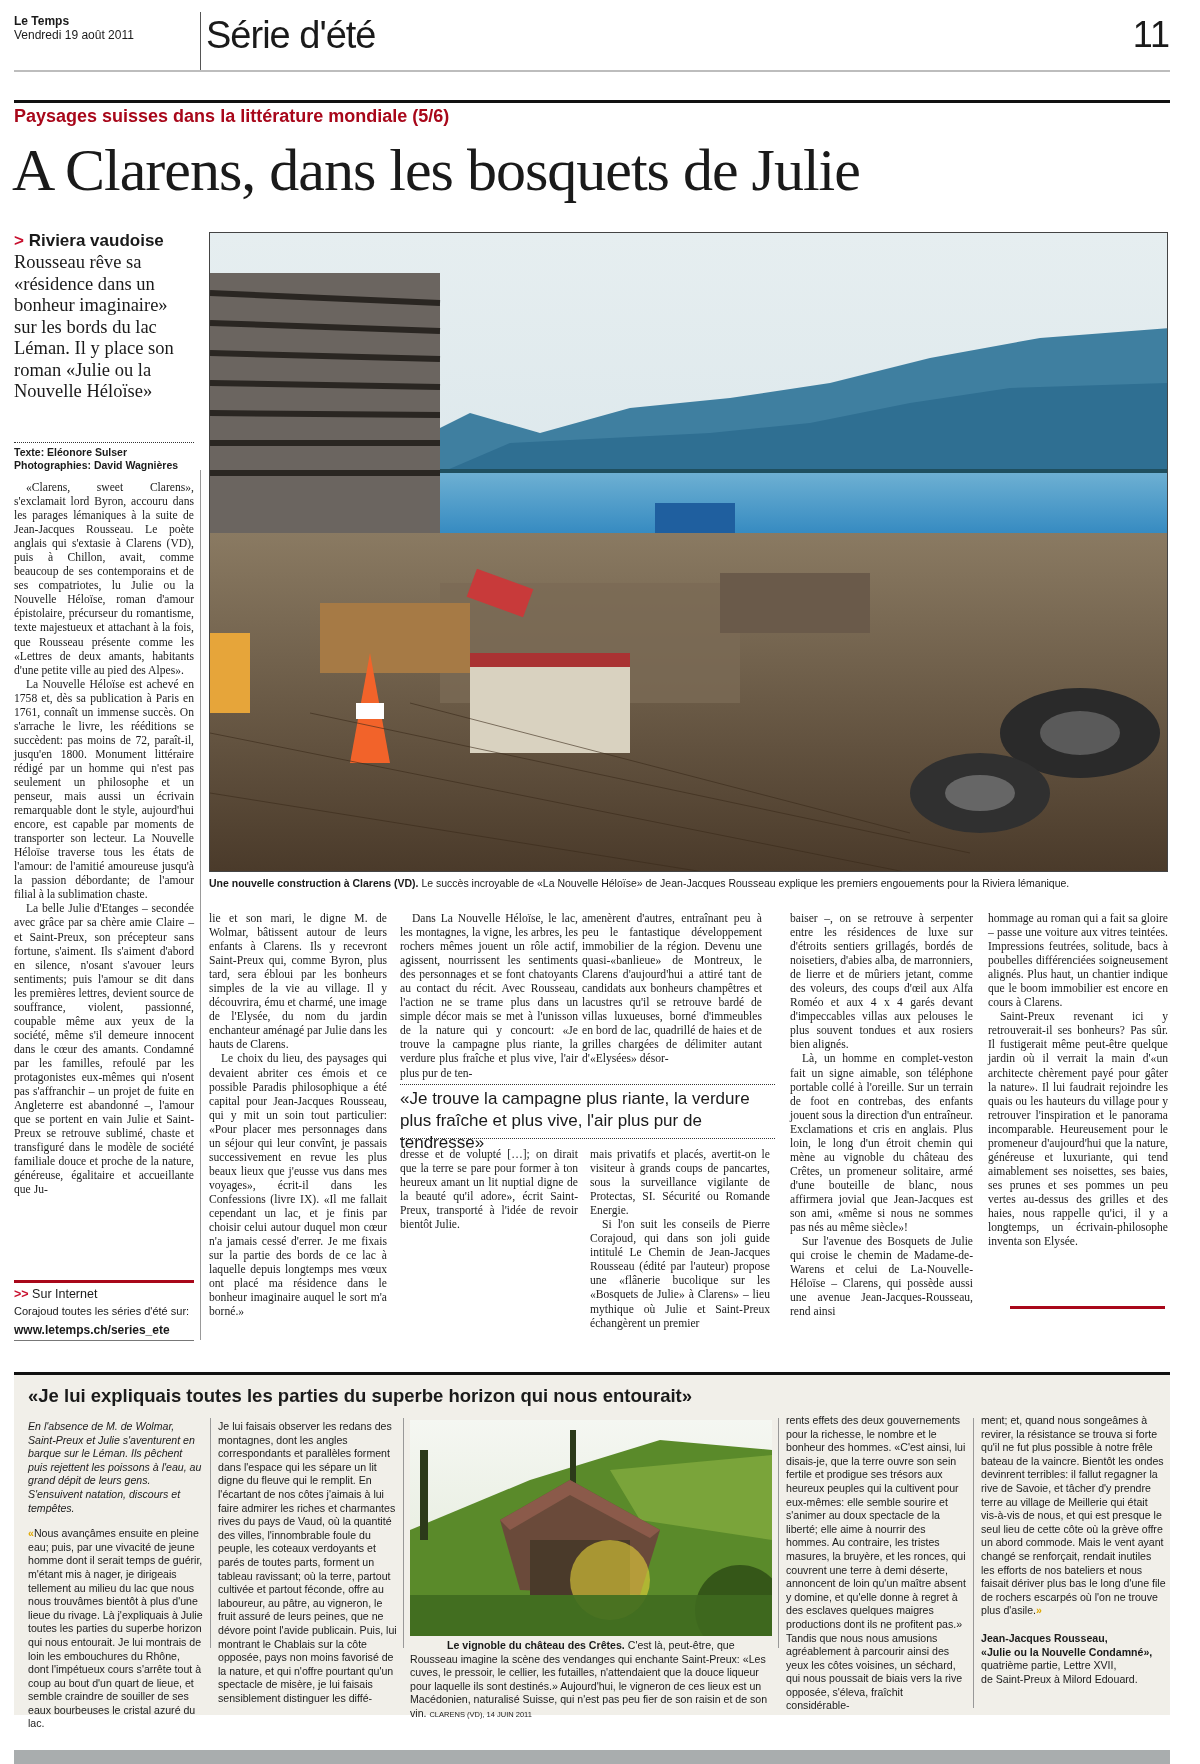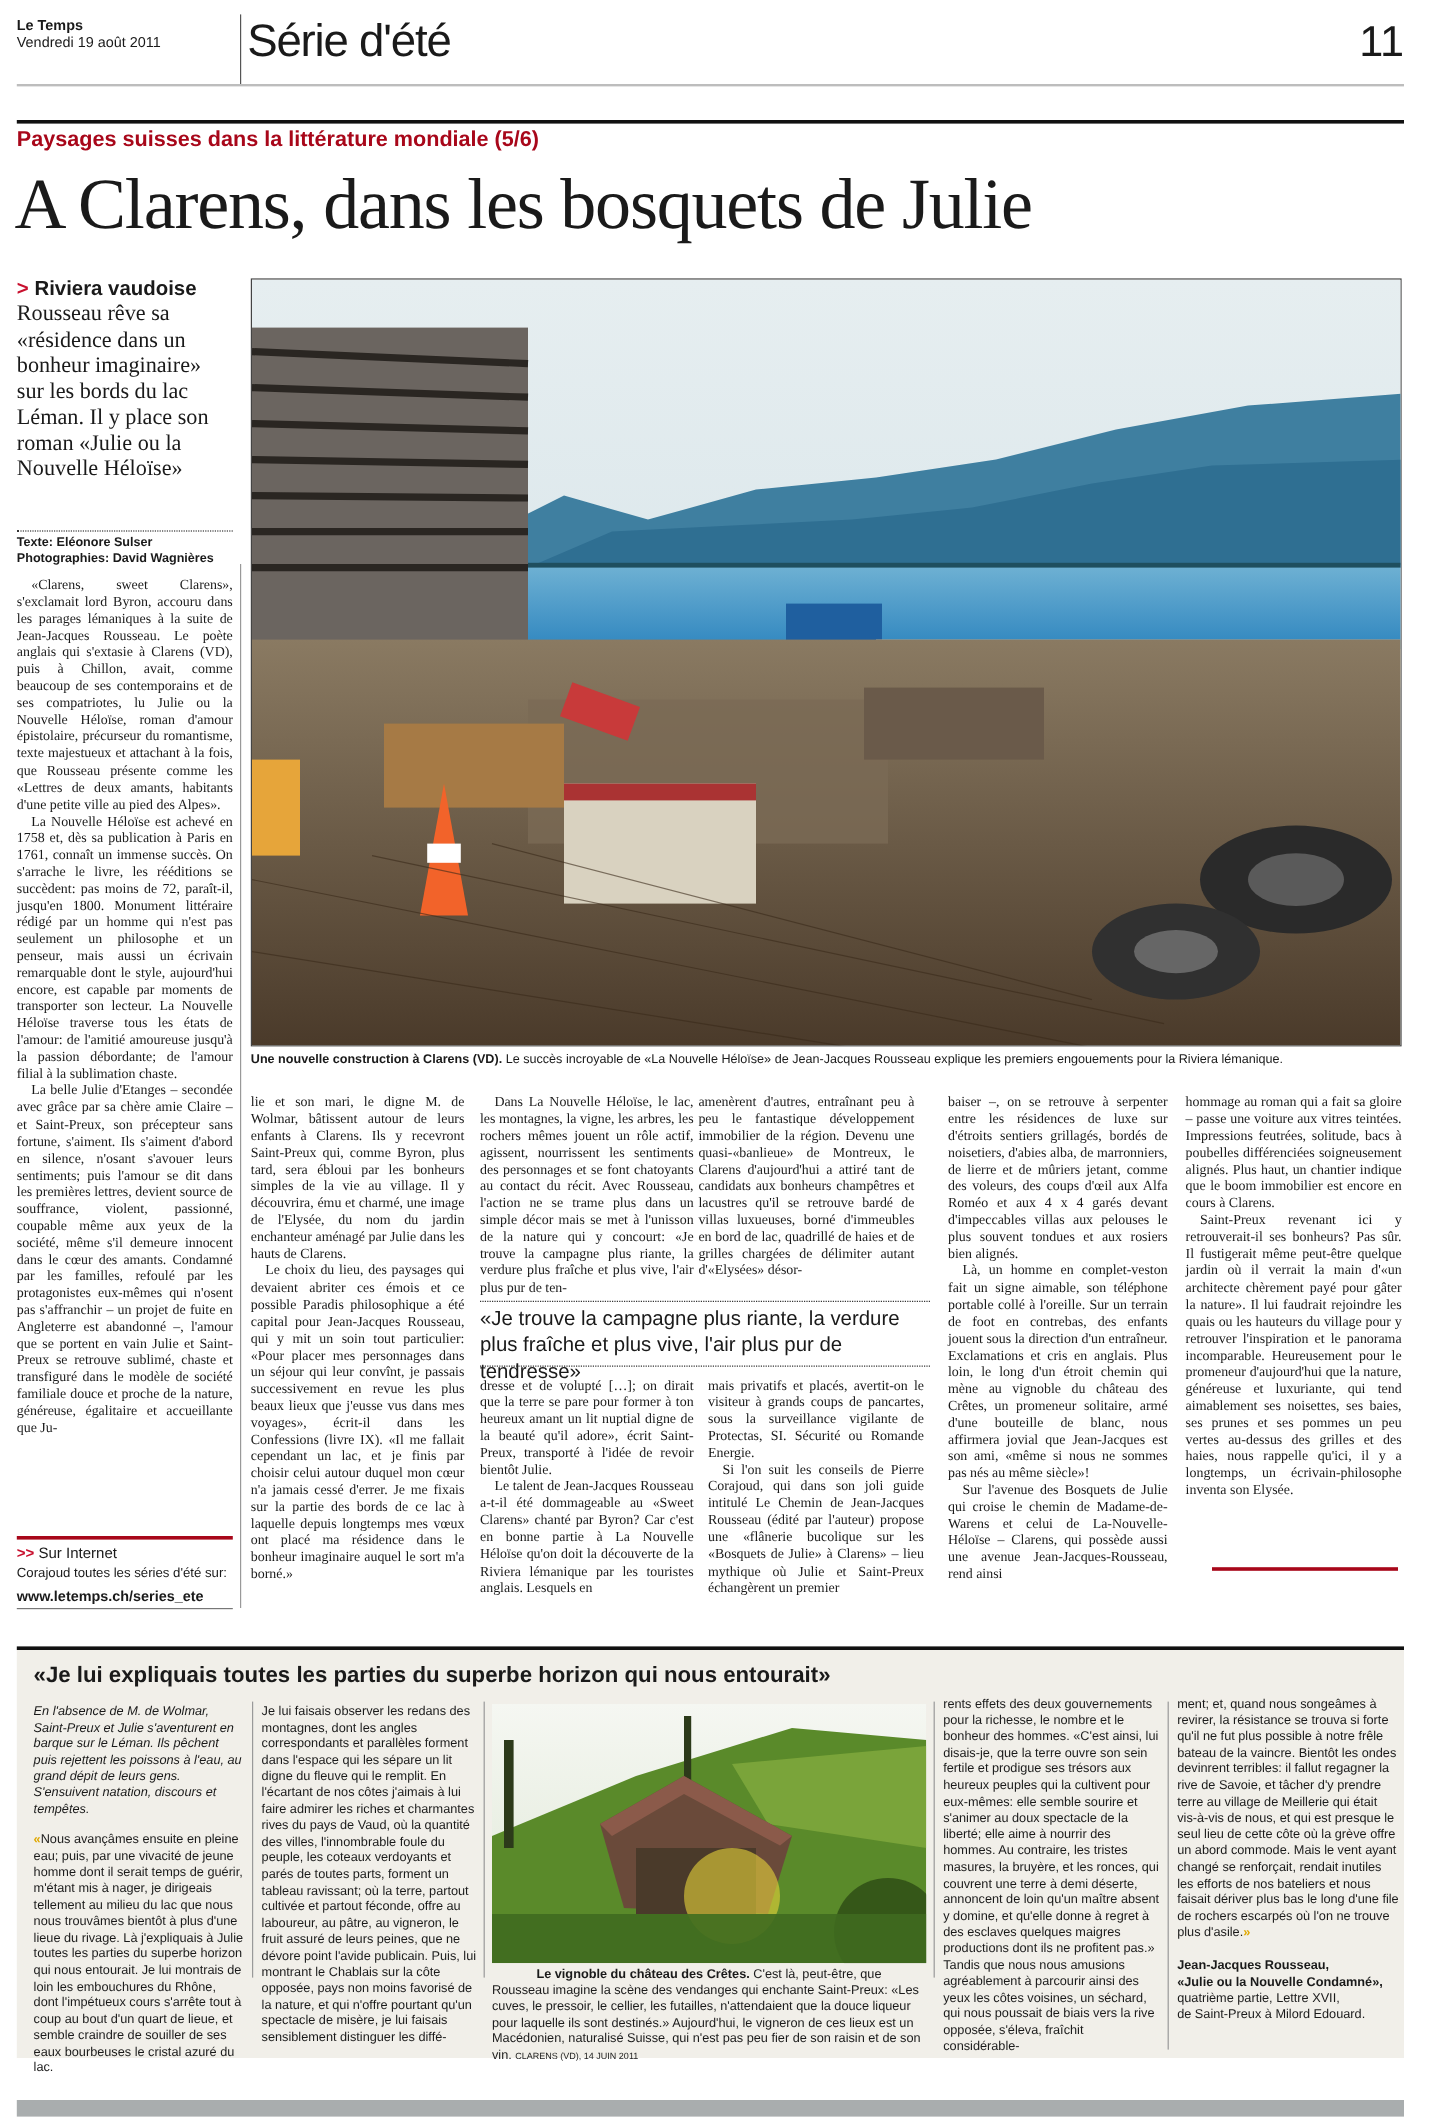--- a/index.html
+++ b/index.html
@@ -167,21 +167,20 @@
 <div class="abs col serif" style="left:582px; top:912px; width:180px;">
   <p class="noind">amenèrent d'autres, entraînant peu à peu le fantastique développement immobilier de la région. Devenu une quasi-«banlieue» de Montreux, le Clarens d'aujourd'hui a attiré tant de candidats aux bonheurs champêtres et lacustres qu'il se retrouve bardé de villas luxueuses, borné d'immeubles en bord de lac, quadrillé de haies et de grilles chargées de délimiter autant d'«Elysées» désor-</p>
 </div>
 
 <div class="abs pullquote-rule"></div>
 <div class="abs pullquote sans">«Je trouve la campagne plus riante, la verdure plus fraîche et plus vive, l'air plus pur de tendresse»</div>
 <div class="abs pullquote-rule2"></div>
 
 <div class="abs col serif" style="left:400px; top:1148px; width:178px;">
   <p class="noind">dresse et de volupté […]; on dirait que la terre se pare pour former à ton heureux amant un lit nuptial digne de la beauté qu'il adore», écrit Saint-Preux, transporté à l'idée de revoir bientôt Julie.</p>
-  <p>Le talent de Jean-Jacques Rousseau a-t-il été dommageable au «Sweet Clarens» chanté par Byron? Car c'est en bonne partie à La Nouvelle Héloïse qu'on doit la découverte de la Riviera lémanique par les touristes anglais. Lesquels en</p>
 </div>
 <div class="abs col serif" style="left:590px; top:1148px; width:180px;">
   <p class="noind">mais privatifs et placés, avertit-on le visiteur à grands coups de pancartes, sous la surveillance vigilante de Protectas, SI. Sécurité ou Romande Energie.</p>
   <p>Si l'on suit les conseils de Pierre Corajoud, qui dans son joli guide intitulé Le Chemin de Jean-Jacques Rousseau (édité par l'auteur) propose une «flânerie bucolique sur les «Bosquets de Julie» à Clarens» – lieu mythique où Julie et Saint-Preux échangèrent un premier</p>
 </div>
 
 <div class="abs col serif" style="left:790px; top:912px; width:183px;">
   <p class="noind">baiser –, on se retrouve à serpenter entre les résidences de luxe sur d'étroits sentiers grillagés, bordés de noisetiers, d'abies alba, de marronniers, de lierre et de mûriers jetant, comme des voleurs, des coups d'œil aux Alfa Roméo et aux 4 x 4 garés devant d'impeccables villas aux pelouses le plus souvent tondues et aux rosiers bien alignés.</p>
   <p>Là, un homme en complet-veston fait un signe aimable, son téléphone portable collé à l'oreille. Sur un terrain de foot en contrebas, des enfants jouent sous la direction d'un entraîneur. Exclamations et cris en anglais. Plus loin, le long d'un étroit chemin qui mène au vignoble du château des Crêtes, un promeneur solitaire, armé d'une bouteille de blanc, nous affirmera jovial que Jean-Jacques est son ami, «même si nous ne sommes pas nés au même siècle»!</p>
   <p>Sur l'avenue des Bosquets de Julie qui croise le chemin de Madame-de-Warens et celui de La-Nouvelle-Héloïse – Clarens, qui possède aussi une avenue Jean-Jacques-Rousseau, rend ainsi</p>

